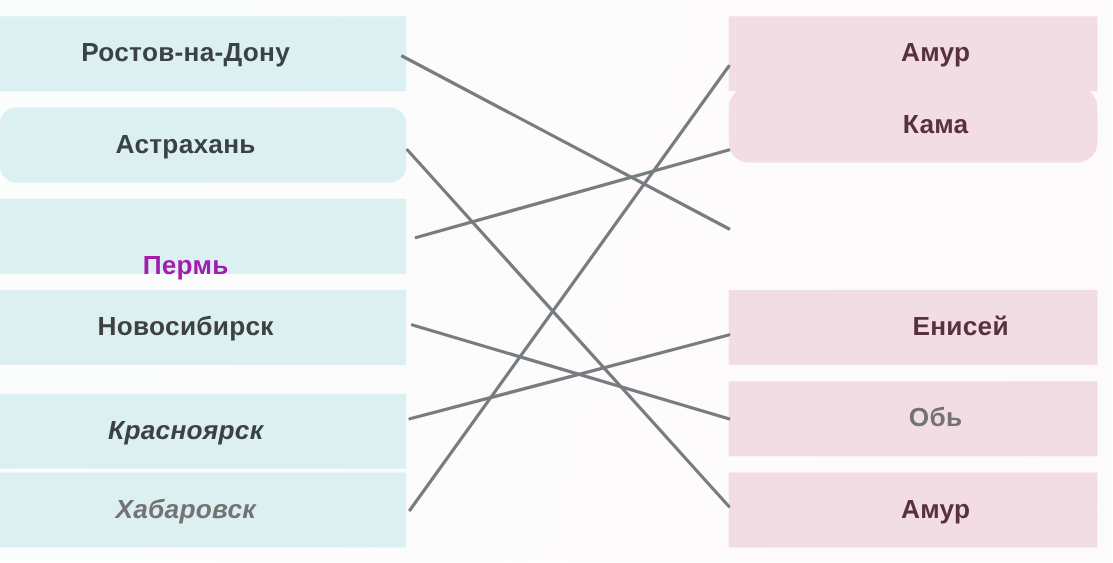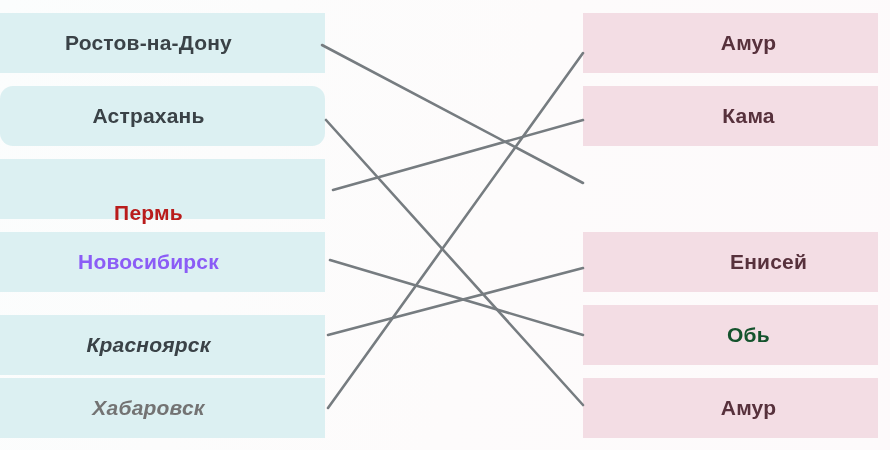--- a/index.html
+++ b/index.html
@@ -82,45 +82,45 @@
 <div id="page">
 
   <div class="col" id="left-column">
     <div class="item" style="top: 13px; background: rgb(220, 240, 242);">
       <span class="label" style="color: rgb(58, 66, 71);">Ростов-на-Дону</span>
     </div>
     <div class="item" style="top: 86px; background: rgb(220, 240, 242); border-radius: 13px;">
       <span class="label" style="color: rgb(58, 66, 71);">Астрахань</span>
     </div>
     <div class="item" style="top: 159px; background: rgb(220, 240, 242);">
-      <span class="label" style="color: #b91c1c; margin-top: 48px;">Пермь</span>
+      <span class="label" style="color: #a21caf; margin-top: 48px;">Пермь</span>
     </div>
     <div class="item" style="top: 232px; background: rgb(220, 240, 242);">
-      <span class="label" style="color: #8b5cf6;">Новосибирск</span>
+      <span class="label" style="color: #404040;">Новосибирск</span>
     </div>
     <div class="item" style="top: 315px; background: rgb(220, 240, 242); font-style: italic;">
       <span class="label" style="color: rgb(58, 66, 71);">Красноярск</span>
     </div>
     <div class="item" style="top: 378px; background: rgb(220, 240, 242);">
       <span class="label" style="color: #737373; font-style: italic;">Хабаровск</span>
     </div>
   </div>
 
   <div class="col" id="right-column">
     <div class="item" style="top: 13px; background: rgb(243, 221, 228);">
       <span class="label" style="color: rgb(87, 49, 60);">Амур</span>
     </div>
-    <div class="item" style="top: 86px; background: rgb(243, 221, 228);">
+    <div class="item" style="top: 70px; background: rgb(243, 221, 228); border-radius: 16px;">
       <span class="label" style="color: rgb(87, 49, 60);">Кама</span>
     </div>
     <div class="item" style="top: 232px; background: rgb(243, 221, 228);">
       <span class="label" style="color: rgb(87, 49, 60); margin-left: 40px;">Енисей</span>
     </div>
     <div class="item" style="top: 305px; background: rgb(243, 221, 228);">
-      <span class="label" style="color: #14532d;">Обь</span>
+      <span class="label" style="color: #737373;">Обь</span>
     </div>
     <div class="item" style="top: 378px; background: rgb(243, 221, 228);">
       <span class="label" style="color: rgb(87, 49, 60);">Амур</span>
     </div>
   </div>
 
   <svg id="connector-layer" viewBox="0 0 890 450" xmlns="http://www.w3.org/2000/svg">
       <line x1="322" y1="45" x2="583" y2="183" stroke="#767c80"></line>
       <line x1="326" y1="120" x2="583" y2="405" stroke="#767c80"></line>
       <line x1="333" y1="190" x2="583" y2="120" stroke="#767c80"></line>

